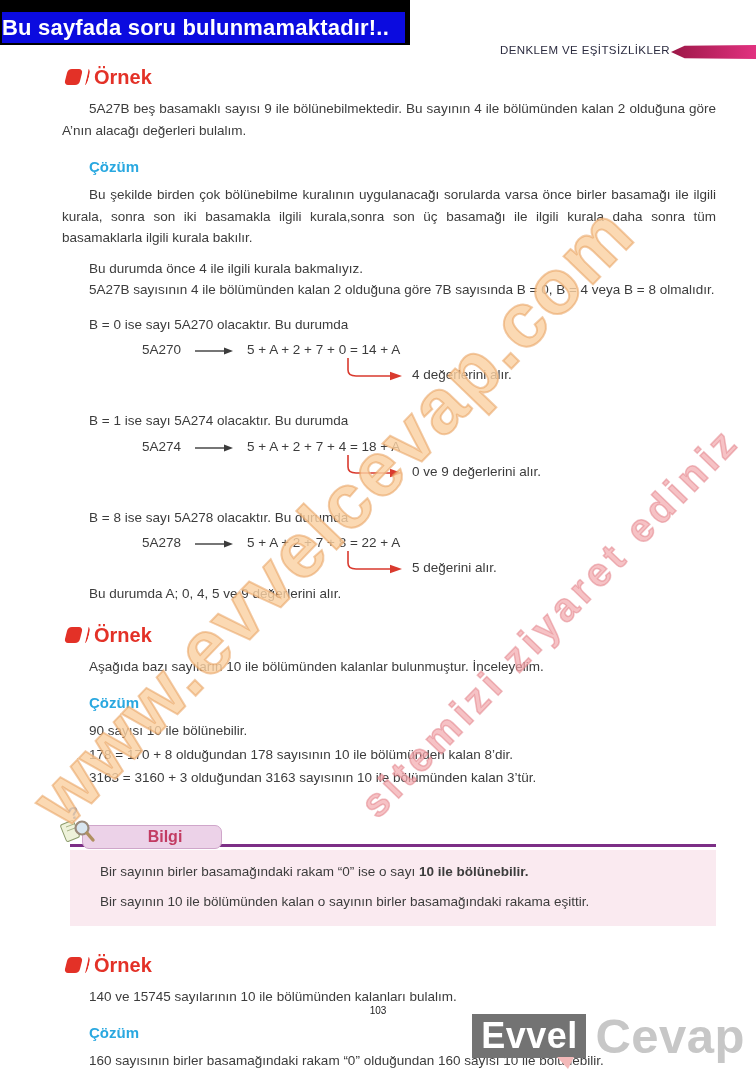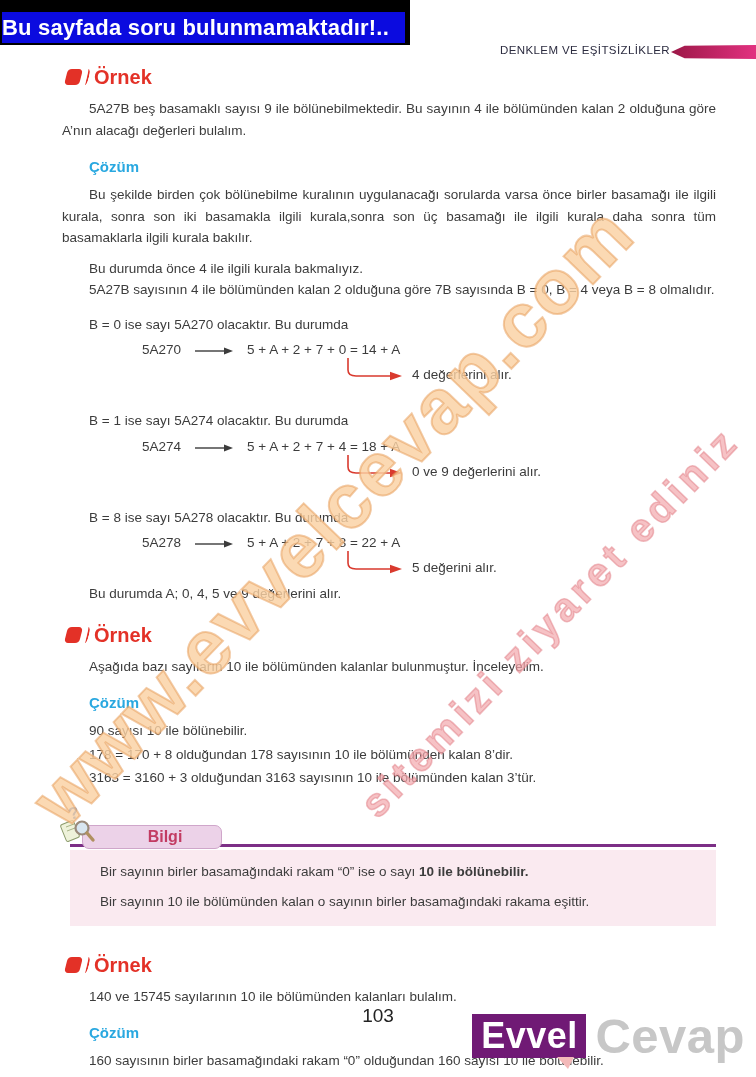--- a/index.html
+++ b/index.html
@@ -47,23 +47,23 @@
   .bilgi-tab{position:relative;z-index:1;display:inline-block;margin-left:12px;width:140px;height:24px;
              background:#ecd2e8;border:1px solid #cfa6ca;border-radius:7px;
              box-sizing:border-box;text-align:center;}
   .bilgi-tab span{font-weight:bold;font-size:16px;color:#c23b62;line-height:22px;padding-left:26px;}
   .bilgi-rule{position:absolute;left:0;top:19px;width:646px;height:3px;background:#7c2f86;z-index:0;}
   .bilgi-box{margin-top:1px;background:#faeaf0;padding:11px 14px 13px 30px;}
   .bilgi-box p{margin:0;font-size:13.5px;line-height:21.5px;}
   .bilgi-box p + p{margin-top:9px;}
 
   
-  .page-number{position:absolute;left:0;top:1005px;width:756px;text-align:center;font-size:19px;color:#222;}
+  .page-number{position:absolute;left:0;top:1005px;width:756px;text-align:center;font-size:10px;color:#222;}
   .logo{position:absolute;right:11px;bottom:13px;display:flex;align-items:center;}
-  .logo-left{position:relative;background:#701a75;width:114px;height:44px;display:flex;
+  .logo-left{position:relative;background:#737373;width:114px;height:44px;display:flex;
              align-items:center;justify-content:center;}
   .logo-left b{color:#ffffff;font-size:36px;font-weight:bold;letter-spacing:0.5px;}
   .logo-tail{position:absolute;right:12px;bottom:-11px;width:0;height:0;
              border-left:11px solid transparent;border-right:6px solid transparent;
              border-top:12px solid #f3b9b9;}
   .logo-right{color:#c7c7c7;font-size:49px;font-weight:bold;margin-left:9px;letter-spacing:0.5px;}
 
   
   .watermark{position:absolute;white-space:nowrap;pointer-events:none;font-weight:bold;z-index:6;}
   .wm-main{left:46px;top:768px;font-size:77px;letter-spacing:2px;

